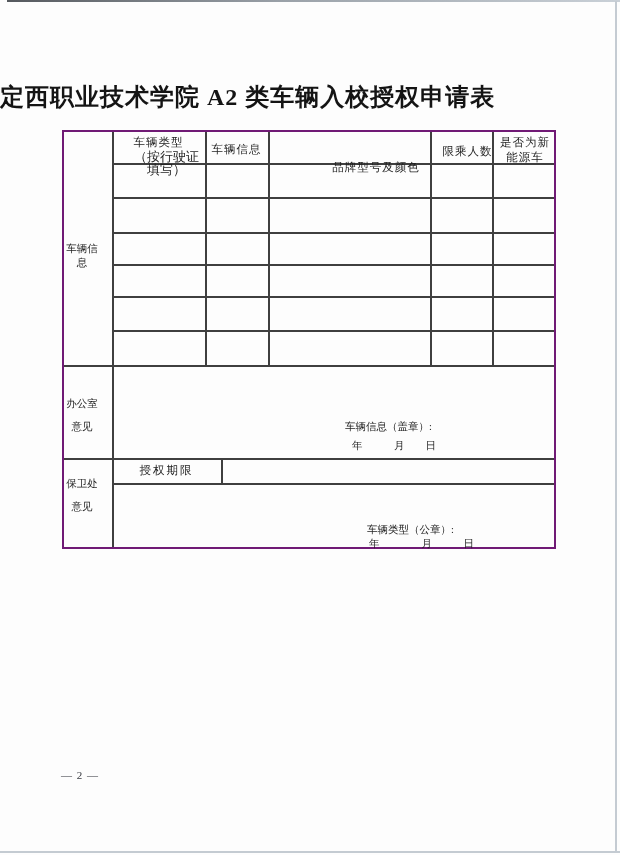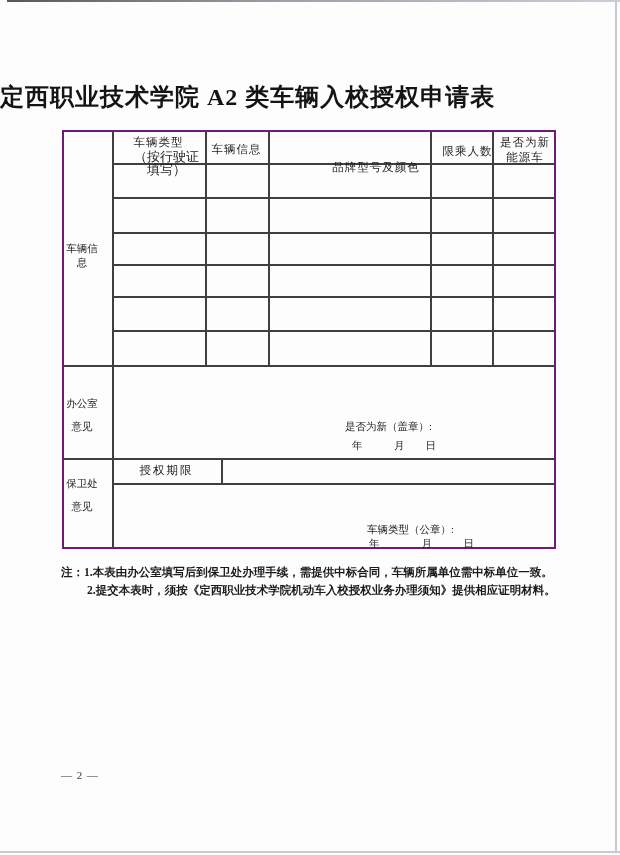--- a/index.html
+++ b/index.html
@@ -106,28 +106,24 @@
     <div class="side-label" style="top:110px;">车辆信息</div>
     <div class="side-label" style="top:260px;">
       <span>办公室</span>
       <span>意见</span>
     </div>
     <div class="side-label" style="top:340px;">
       <span>保卫处</span>
       <span>意见</span>
     </div>
 
-    <div class="sign-text" style="left:281px; top:288px;">是否为新（盖章）:</div>
+    <div class="sign-text" style="left:281px; top:288px;">车辆信息（盖章）:</div>
     <div class="sign-text" style="left:288px; top:307px;">年　　　月　　日</div>
 
     <div class="auth-label" style="left:48px; top:331px; width:109px;font-family:Liberation Serif, serif;">授权期限</div>
 
     <div class="sign-text" style="left:303px; top:391px;">车辆类型（公章）:</div>
     <div class="sign-text" style="left:305px; top:405px;">年　　　　月　　　日</div>
   </div>
 
-  <div class="notes">
-    <div><span>注：</span><span>1.本表由办公室填写后到保卫处办理手续，需提供中标合同，车辆所属单位需中标单位一致。</span></div>
-    <div class="note-line2"><span>2.提交本表时，须按《定西职业技术学院机动车入校授权业务办理须知》提供相应证明材料。</span></div>
-  </div>
 
   <div class="pagenum">— 2 —</div>
 </div>
 
 </body></html>

